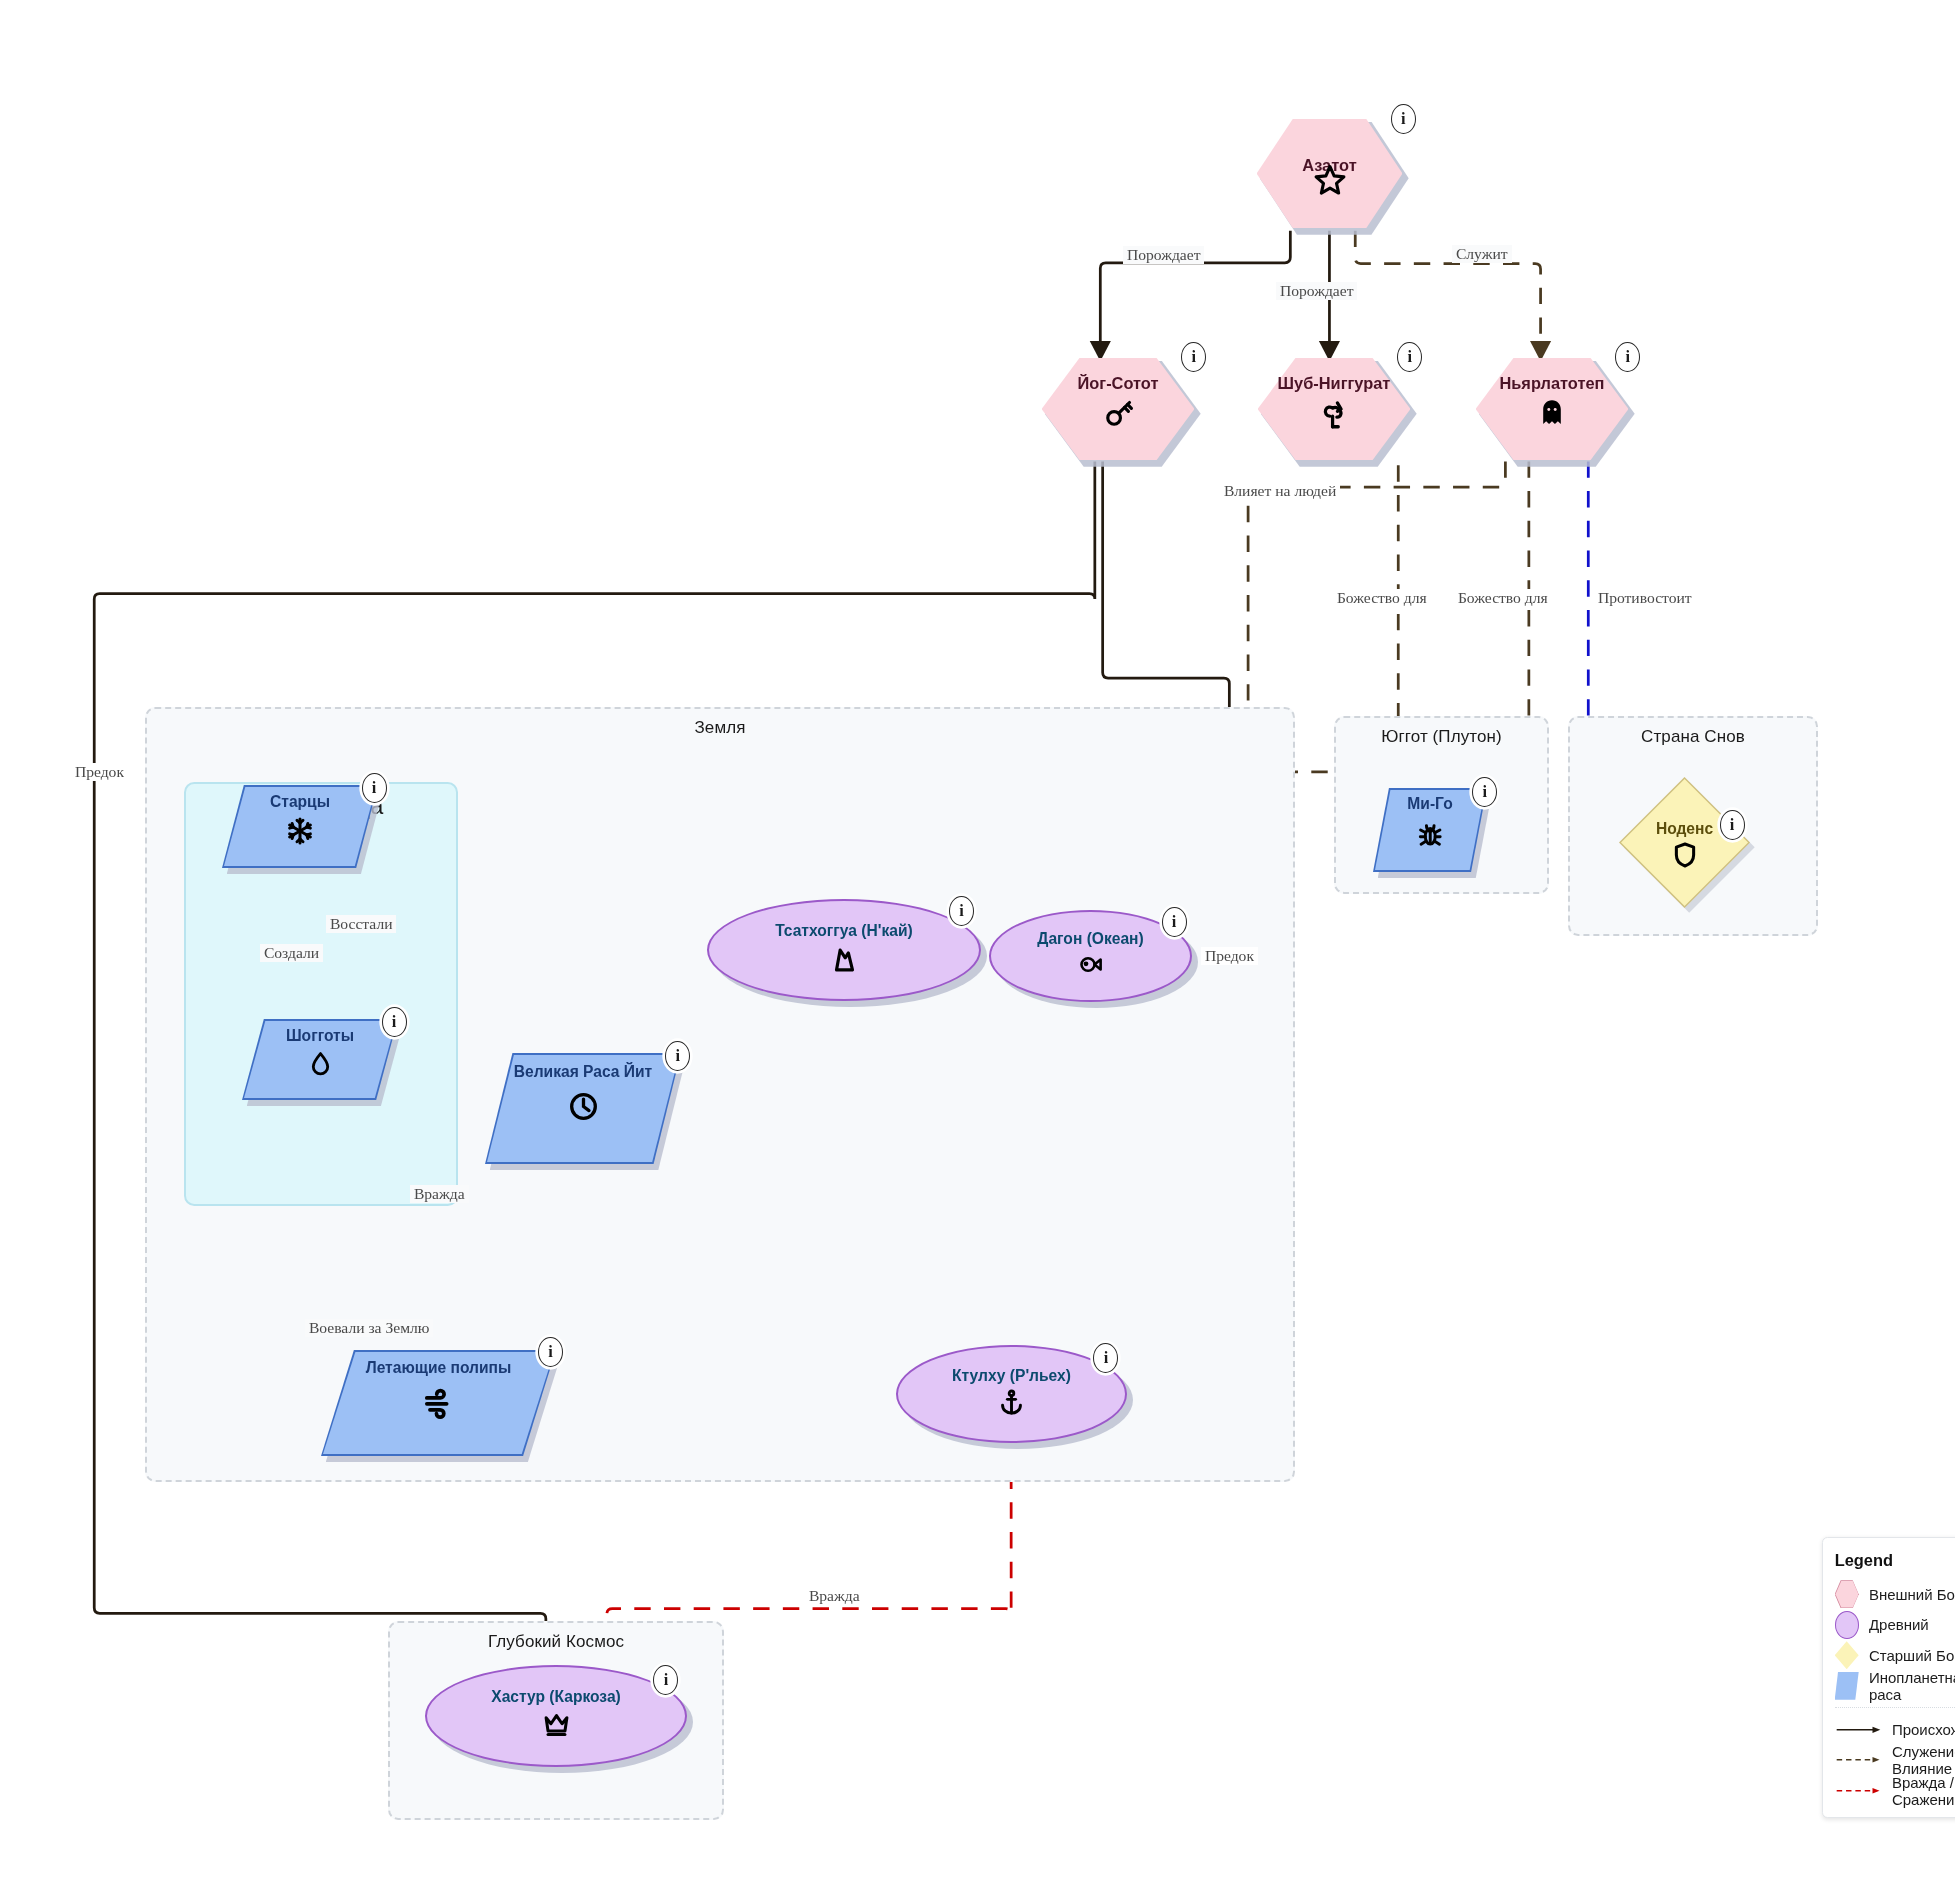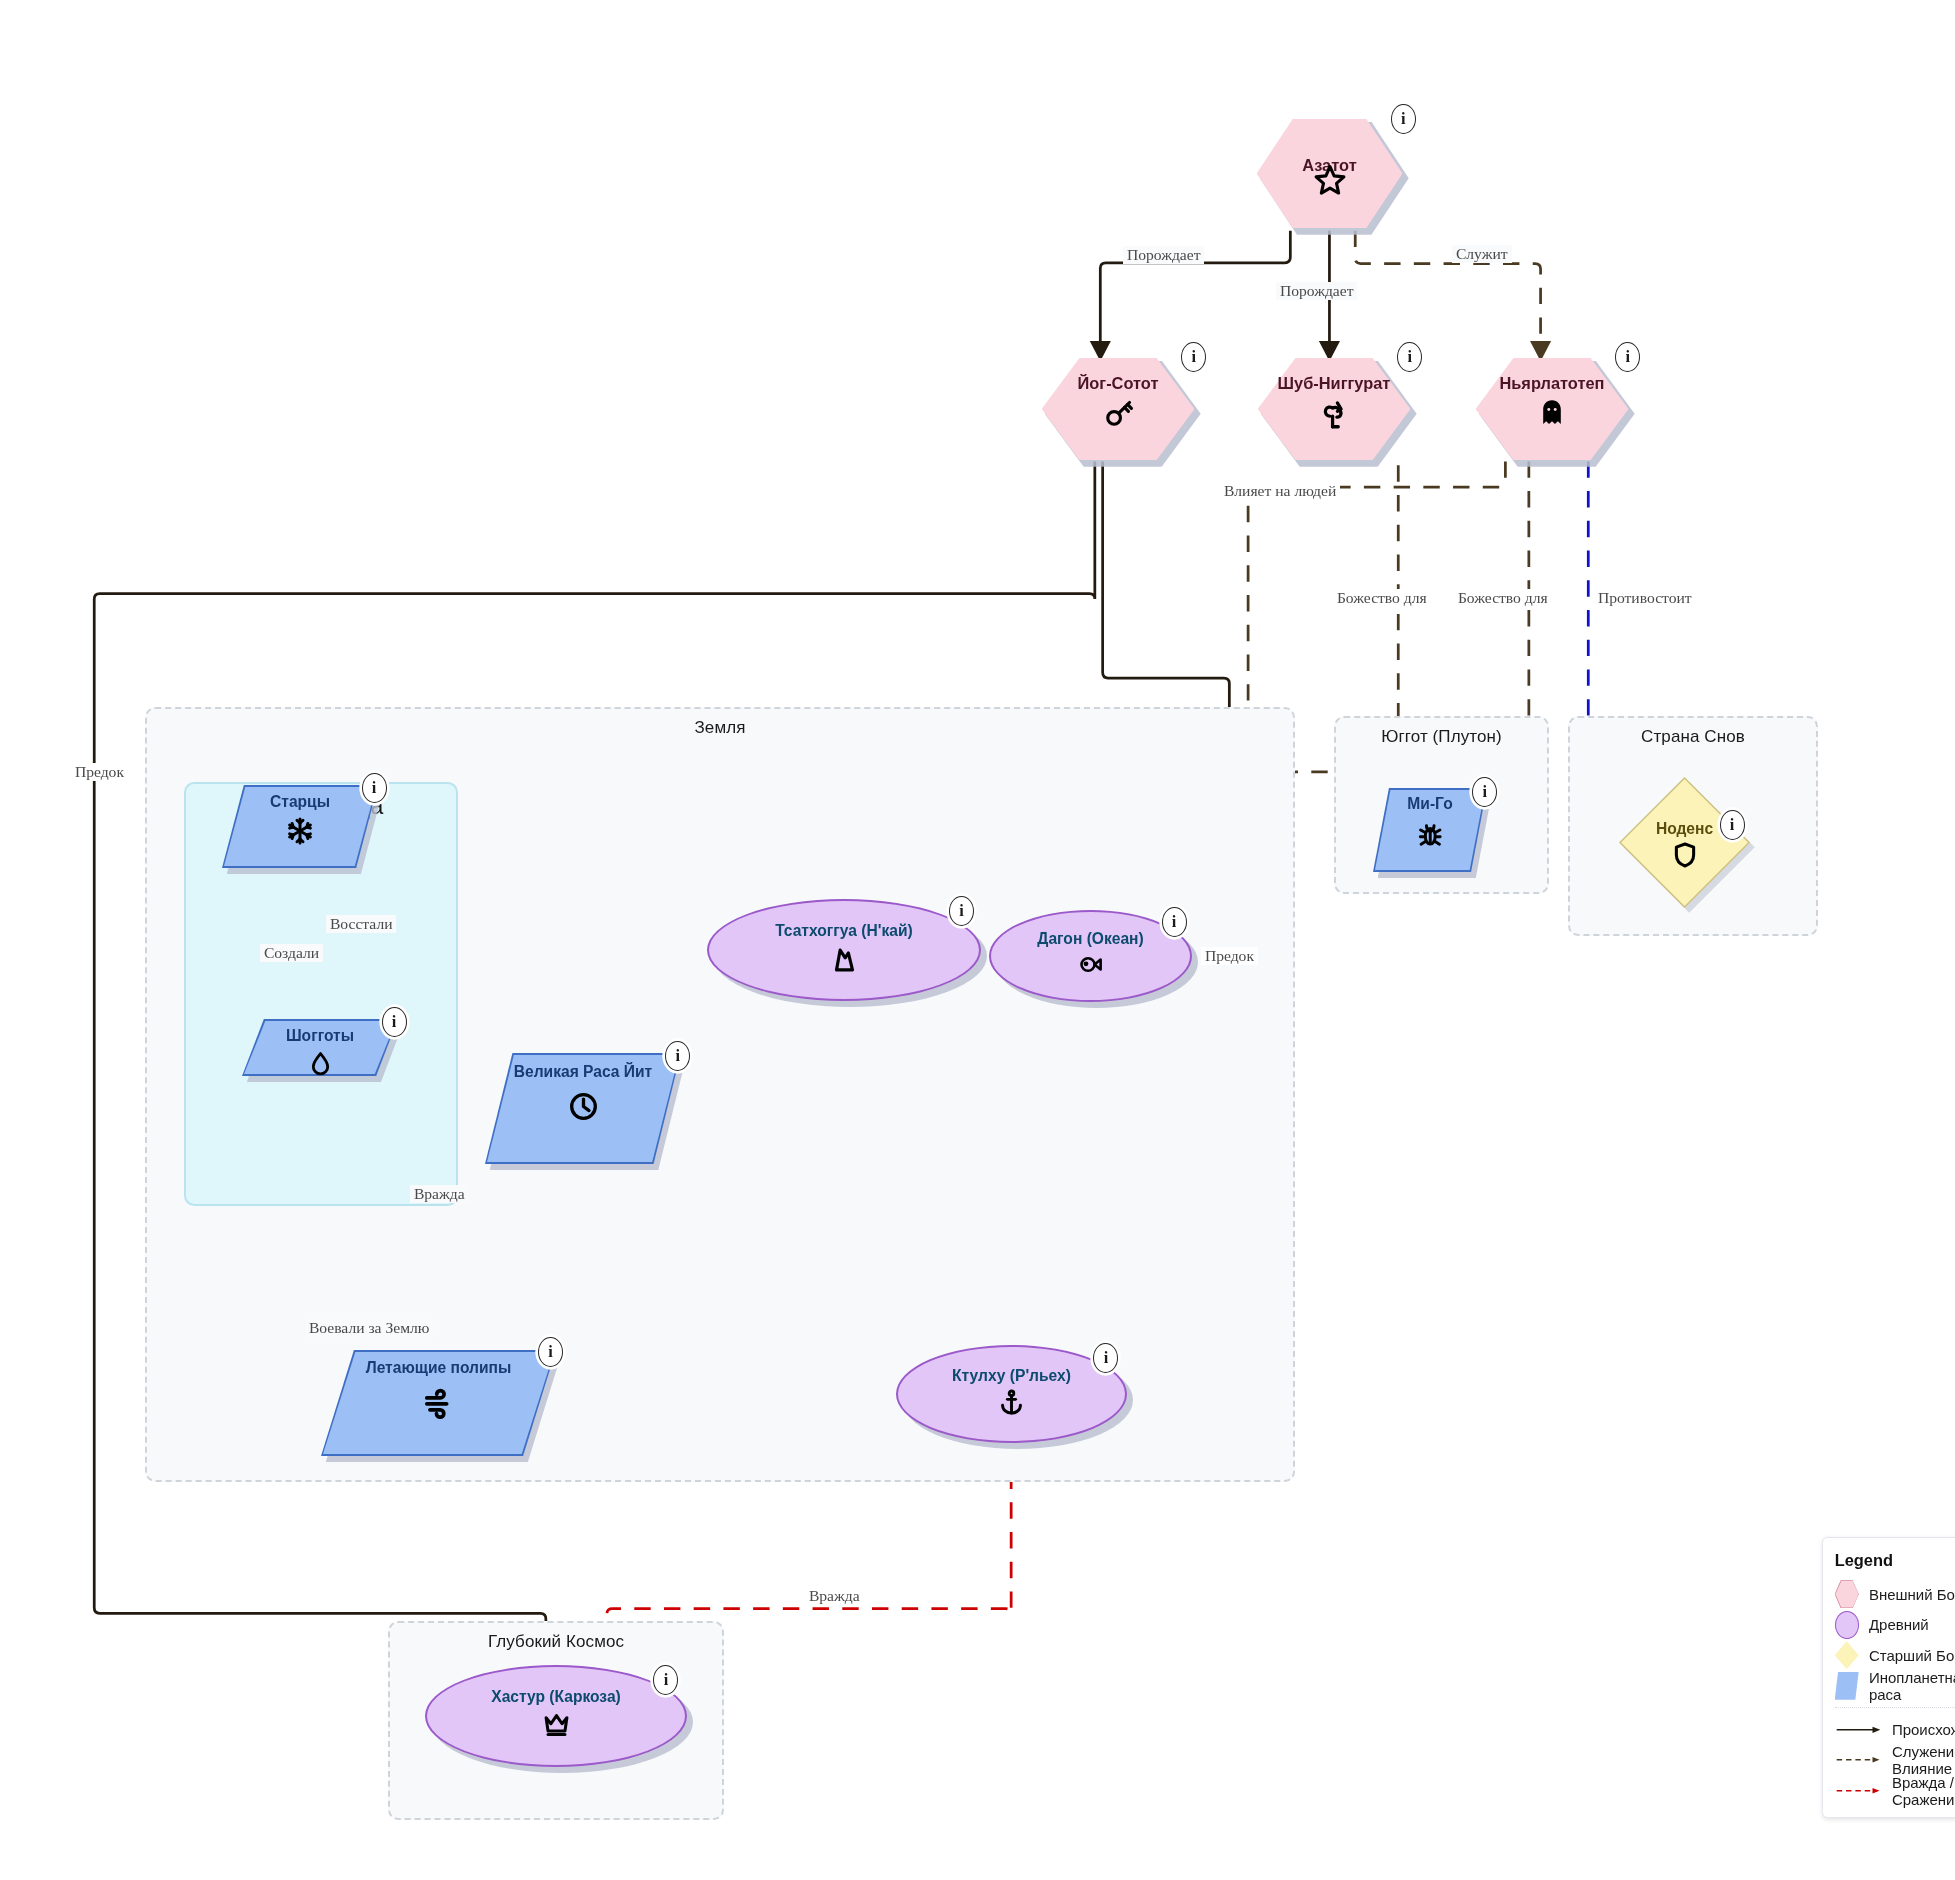--- a/index.html
+++ b/index.html
@@ -302,21 +302,21 @@
           <path d="M17.4 15.1 L20.3 14.3"></path>
         <path d="M17.4 8.9 L18.3 6.0"></path>
           <path d="M17.4 8.9 L20.3 9.7"></path>
         <path d="M6.6 15.1 L5.7 18.0"></path>
           <path d="M6.6 15.1 L3.7 14.3"></path>
       </svg>
     </div>
     <div class="ibadge" style="right:-8.6px;top:-11.7px;">i</div>
   </div>
 
-  <div class="node parwrap" style="left:242px;top:1019px;width:156px;height:57px;">
+  <div class="node parwrap" style="left:242px;top:1019px;width:156px;height:81px;">
     <div class="shade"></div>
     <div class="face"></div>
     <div class="face2"></div>
     <div class="nlabel par-label" style="top:8.6px;font-size:15.6px;">Шогготы</div>
     <div class="nicon" style="top:30.5px;">
       <svg width="27" height="27" viewBox="0 0 24 24" fill="none" stroke="#000" stroke-width="2.5" stroke-linejoin="round">
           <path d="M12 3.2 C12 3.2 5.6 10.8 5.6 14.8 a6.4 6.4 0 0 0 12.8 0 C18.4 10.8 12 3.2 12 3.2 Z"></path>
         </svg>
     </div>
     <div class="ibadge" style="right:-8.6px;top:-11.7px;">i</div>

